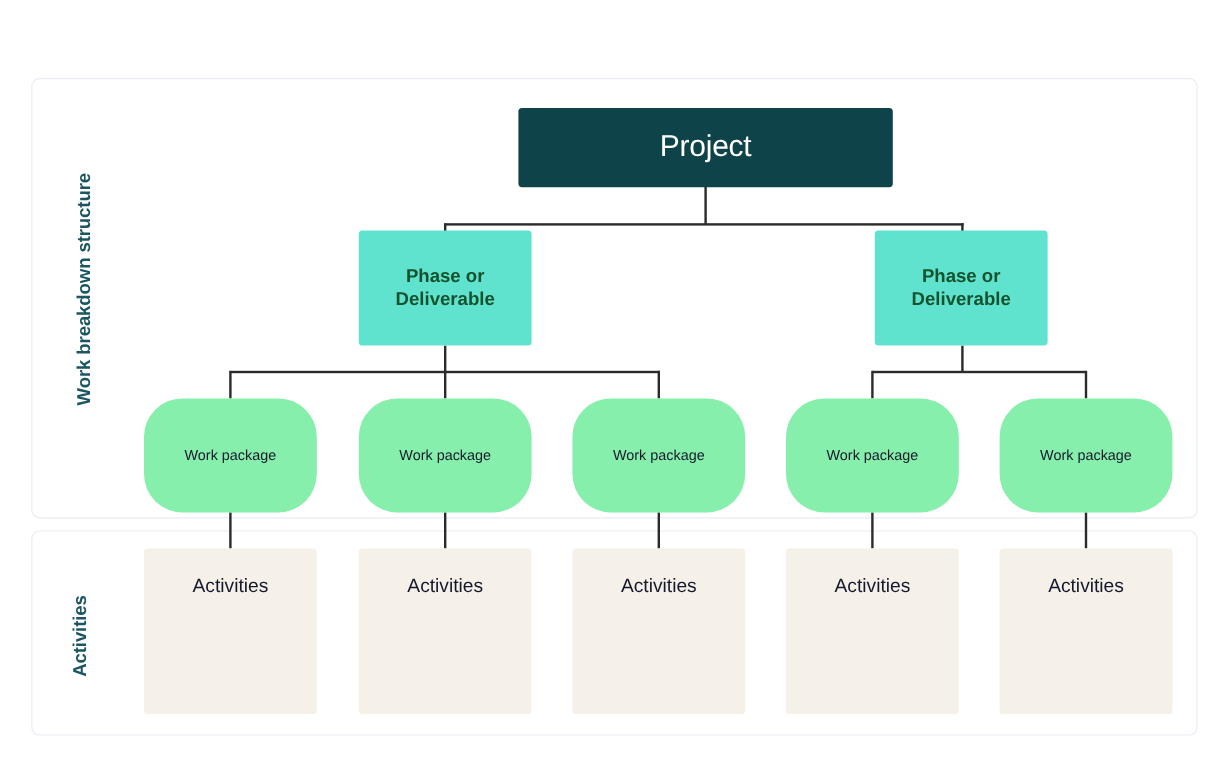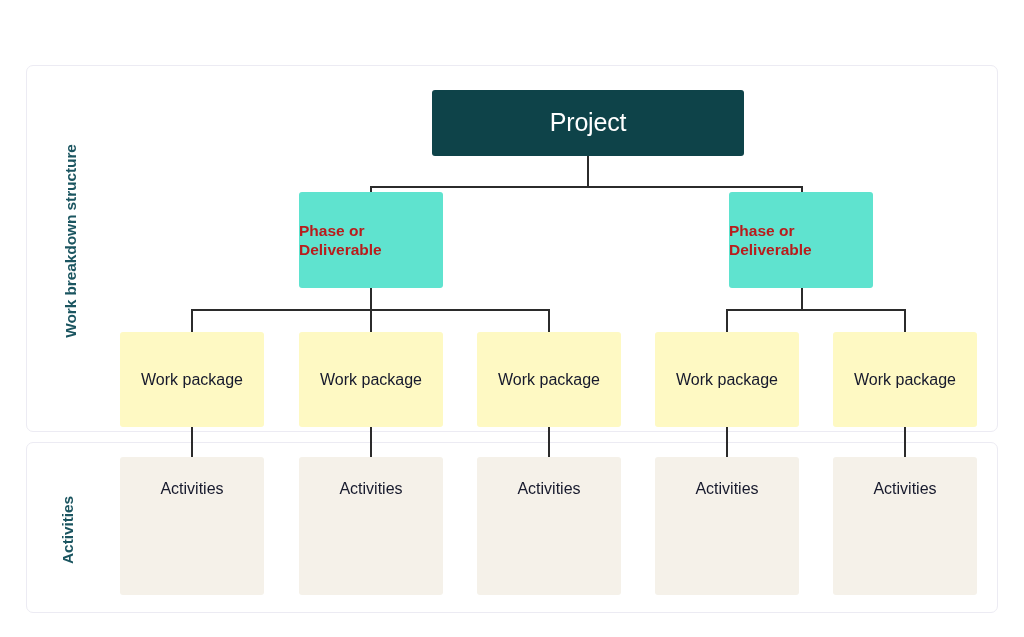--- a/index.html
+++ b/index.html
@@ -42,35 +42,35 @@
   }
   #label-wbs { left: -49px; top: 232px; width: 240px; text-align: center; }
   #label-act { left: -2px;  top: 521px; width: 140px; text-align: center; }
 
   
   .node {
     position: absolute;
     display: flex;
     align-items: center;
     justify-content: center;
-    text-align: left;
+    text-align: center;
     border-radius: 3px;
     line-height: 1.25;
   }
   .node-project {
     background: #0e4349; color: #ffffff;
     font-size: 25px; font-weight: 500; letter-spacing: -0.2px;
   }
   .node-phase {
-    background: #5fe3cf; color: #b91c1c;
+    background: #5fe3cf; color: #14532d;
     font-size: 15.5px; font-weight: 600;
   }
   .node-wp {
-    background: #fef9c3; color: #16192c;
-    font-size: 16px; font-weight: 500;
+    background: #86efac; color: #16192c;
+    font-size: 12px; font-weight: 500; border-radius: 32px;
   }
   .node-act {
     background: #f5f1e9; color: #16192c;
     font-size: 16px; font-weight: 500;
     align-items: flex-start; padding-top: 22px;
   }
 
   
   .line { position: absolute; background: #2b2b2b; }
   .line.v { width: 2px; }

